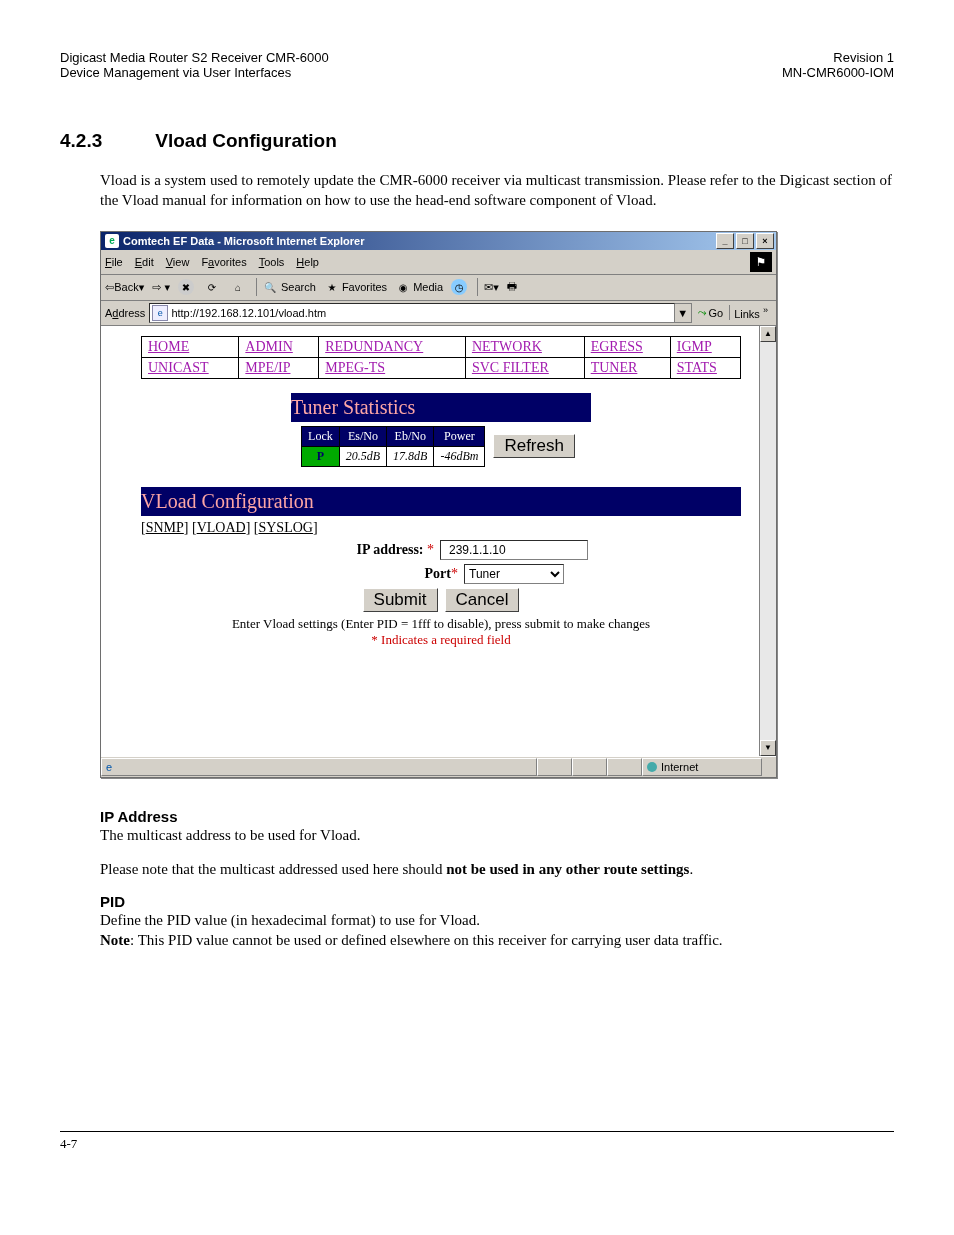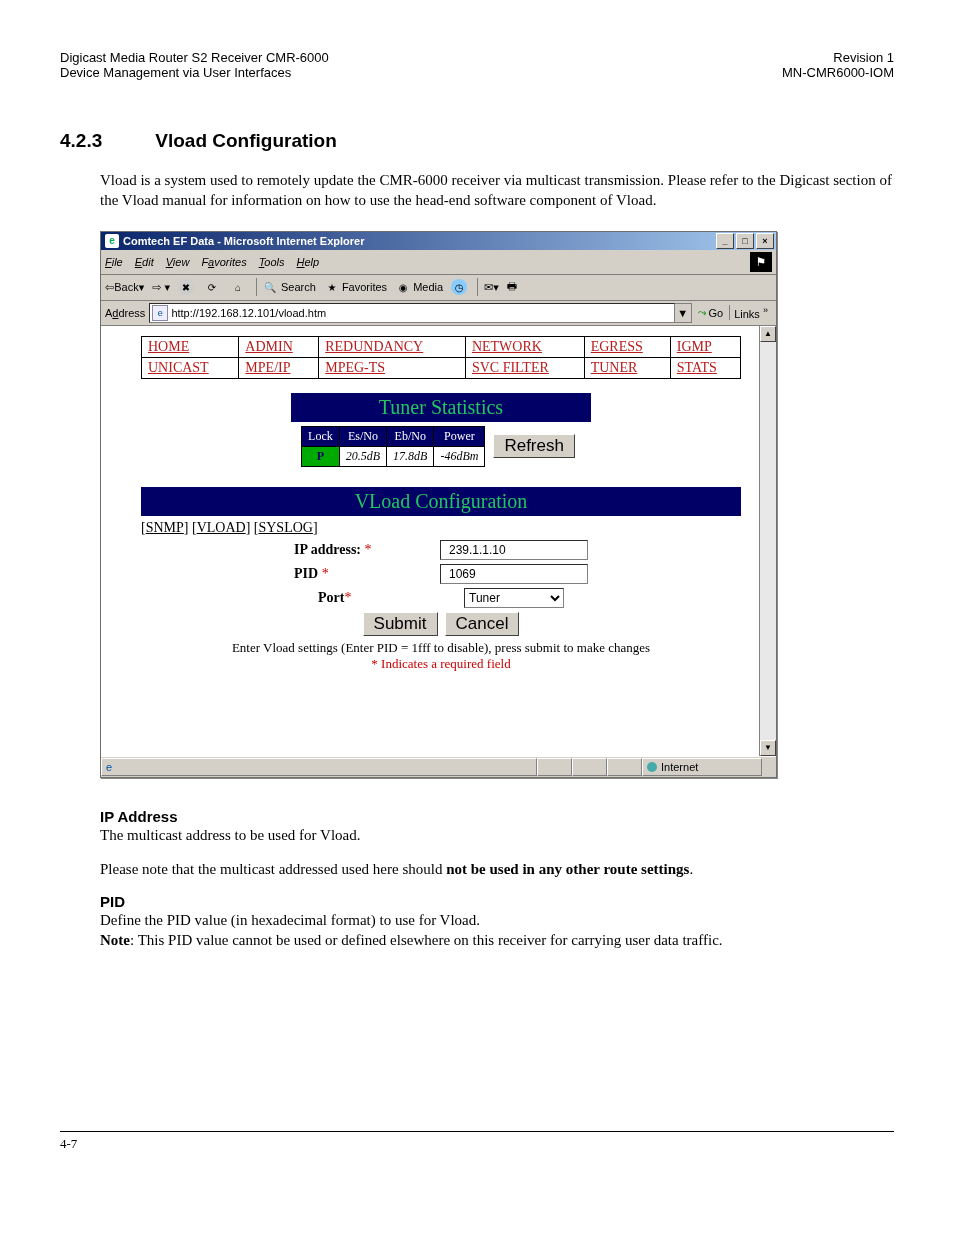--- a/index.html
+++ b/index.html
@@ -60,21 +60,21 @@
     border-right-color:#404040; border-bottom-color:#404040;
     margin-left: 2px;
     display:flex; align-items:center; justify-content:center;
     color:#000; font-size:9px; font-weight:bold;
   }
   .menubar {
     display:flex; align-items:center;
     background:#d4d0c8; padding:2px 4px;
     border-bottom:1px solid #808080;
   }
-  .menubar .menu-item { margin-right:12px;font-style:italic; }
+  .menubar .menu-item { margin-right:12px; }
   .menubar .menu-item u { text-decoration: underline; }
   .menubar .throbber {
     margin-left:auto; width:22px; height:20px;
     background:#000; display:flex; align-items:center; justify-content:center;
   }
   .menubar .throbber span { color:#fff; font-size:12px; }
   .toolbar {
     display:flex; align-items:center;
     background:#d4d0c8;
     padding:3px 4px;
@@ -133,43 +133,43 @@
   .vscroll .track { flex:1; background:#e8e8e8;}
   .banner {
     background:#006; color:#fff; font-family:Georgia, serif;
     font-size:22px; text-align:center; padding:4px 0; font-weight:normal;
   }
   .navtable { width:100%; border-collapse:collapse; margin-bottom:6px;}
   .navtable td {
     border:1px solid #000; padding:2px 6px;
     font-family:Georgia, serif; font-size:14px;
   }
-  .navtable a { color:#b91c1c; text-decoration:underline;}
+  .navtable a { color:#a21caf; text-decoration:underline;}
   .subhead {
-    background:#006; color:#22c55e; font-family:Georgia, serif;
-    font-size:20px; text-align:center; padding:3px 0;
+    background:#006; color:#fca5a5; font-family:Georgia, serif;
+    font-size:20px; padding:3px 0;
     margin-top:10px;
   }
   .stats-table { margin:4px auto 0 auto; border-collapse:collapse;padding-left:32px;}
   .stats-table th, .stats-table td {
     border:1px solid #000; padding:2px 6px; font-family:Georgia,serif; font-size:12px;
   }
   .stats-table th { background:#006; color:#fff; font-weight:normal;}
   .stats-table td { font-style:italic;}
   .stats-table .lockcell { background:#0a0; color:#006; font-style:normal; font-weight:bold; text-align:center;}
   .btn {
     font-family: Tahoma, Arial, sans-serif; font-size:17px;
     background:#d4d0c8; border:1px solid #fff;
     border-right-color:#404040; border-bottom-color:#404040;
     padding:1px 10px;
   }
   .sublinks { font-family:Georgia,serif; font-size:14px; margin:4px 0;}
   .sublinks a { color:#000000; text-decoration:underline;}
   .formrow { display:flex; align-items:center; justify-content:center; margin:4px 0; font-family:Georgia,serif;}
-  .formrow .flabel { width:140px; padding-right:6px;}
+  .formrow .flabel { width:140px; text-align:right; padding-right:6px;}
   .formrow .red { color:#c00;}
   .formrow input[type=text] {
     width:130px; height:18px; font-size:12px;
     border:1px inset #808080; padding:0 8px;
   }
   .formrow select {
     width:100px; height:20px; font-size:12px;
     border:1px inset #808080; background:#fff;
   }
   .formnote { text-align:center; font-family:Georgia,serif; font-size:13px;}
@@ -338,24 +338,20 @@
         [<a>SNMP</a>]
         [<a>VLOAD</a>]
         [<a>SYSLOG</a>]
       </div>
 
       <div class="formrow">
         <span class="flabel"><b>IP address:</b> <span class="red">*</span></span>
         <input type="text" value="239.1.1.10" style="">
       </div>
       <div class="formrow">
-        <span class="flabel"><b>PID</b> <span class="red">*</span></span>
-        <input type="text" value="1069" style="">
-      </div>
-      <div class="formrow">
         <span class="flabel"><b>Port</b><span class="red">*</span></span>
         <select>
           <option>Tuner</option>
         </select>
       </div>
       <div class="formrow">
         <button class="btn">Submit</button>
         &nbsp;&nbsp;
         <button class="btn">Cancel</button>
       </div>

